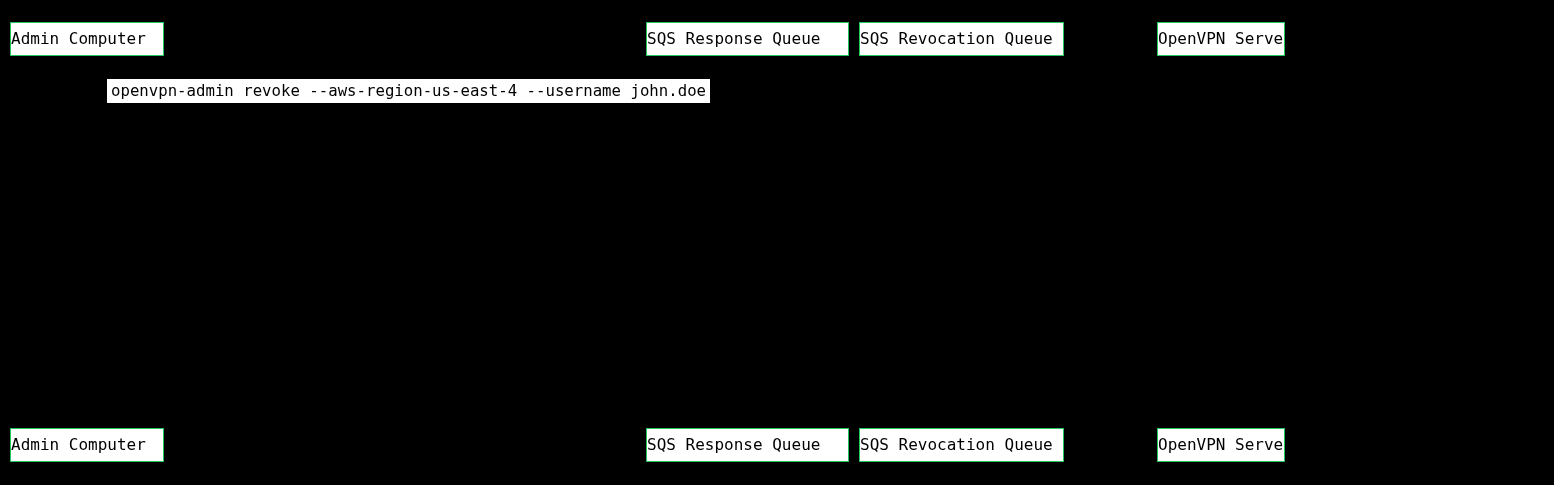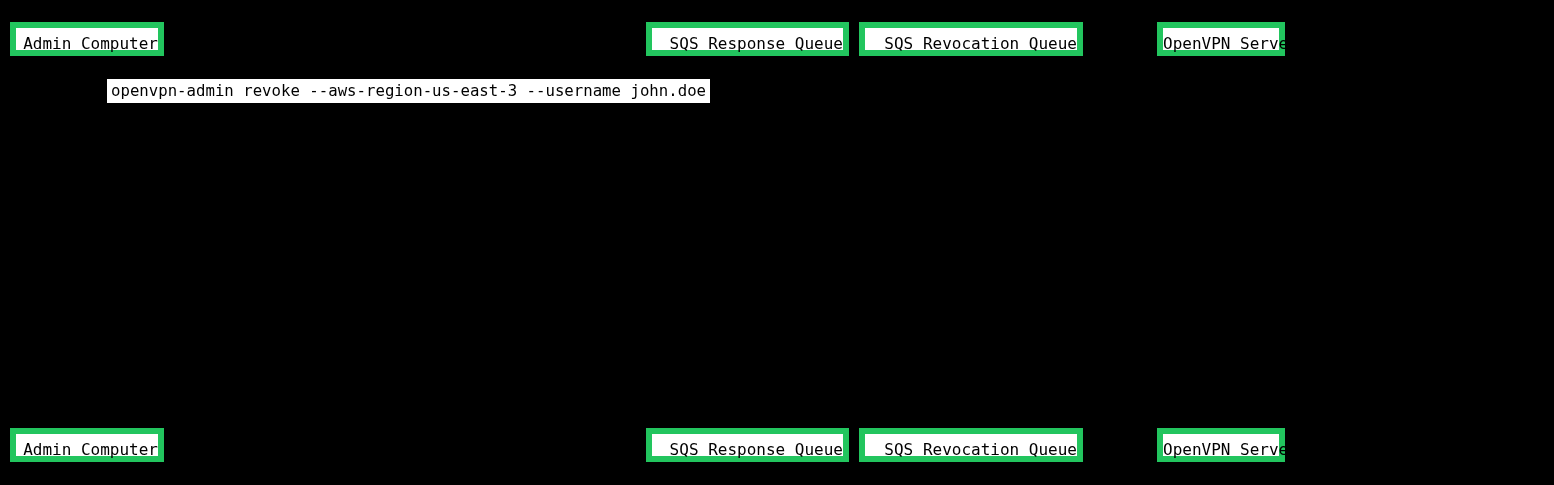--- a/index.html
+++ b/index.html
@@ -13,32 +13,32 @@
     height: 485px;
     background: #000000;
     overflow: hidden;
     font-family: "DejaVu Sans Mono", "Liberation Mono", monospace;
   }
   .actor-box {
     position: absolute;
     box-sizing: border-box;
     height: 34px;
     background: #ffffff;
-    border: 6px solid #22c55e;
+    border: 1px solid #22c55e;
     color: #000000;
     font-size: 16px;
     line-height: 32px;
-    text-align: right;
+    text-align: left;
     white-space: nowrap;
   }
   .actor-box.top    { top: 22px; }
   .actor-box.bottom { top: 428px; }
   .a0 { left: 10px;   width: 154px; }
   .a1 { left: 646px;  width: 203px; }
-  .a2 { left: 859px;  width: 224px; }
+  .a2 { left: 859px;  width: 205px; }
   .a3 { left: 1157px; width: 128px; }
   .message-label {
     position: absolute;
     left: 107px;
     top: 79px;
     box-sizing: border-box;
     height: 24px;
     line-height: 24px;
     padding: 0 4px;
     background: #ffffff;
@@ -51,20 +51,20 @@
 </head>
 <body>
 
 <div class="diagram">
 
   <div class="actor-box top a0">Admin Computer</div>
   <div class="actor-box top a1">SQS Response Queue</div>
   <div class="actor-box top a2">SQS Revocation Queue</div>
   <div class="actor-box top a3">OpenVPN Server</div>
 
-  <div class="message-label">openvpn-admin revoke --aws-region-us-east-3 --username john.doe</div>
+  <div class="message-label">openvpn-admin revoke --aws-region-us-east-4 --username john.doe</div>
 
   <div class="actor-box bottom a0">Admin Computer</div>
   <div class="actor-box bottom a1">SQS Response Queue</div>
   <div class="actor-box bottom a2">SQS Revocation Queue</div>
   <div class="actor-box bottom a3">OpenVPN Server</div>
 
 </div>
 
 </body></html>

